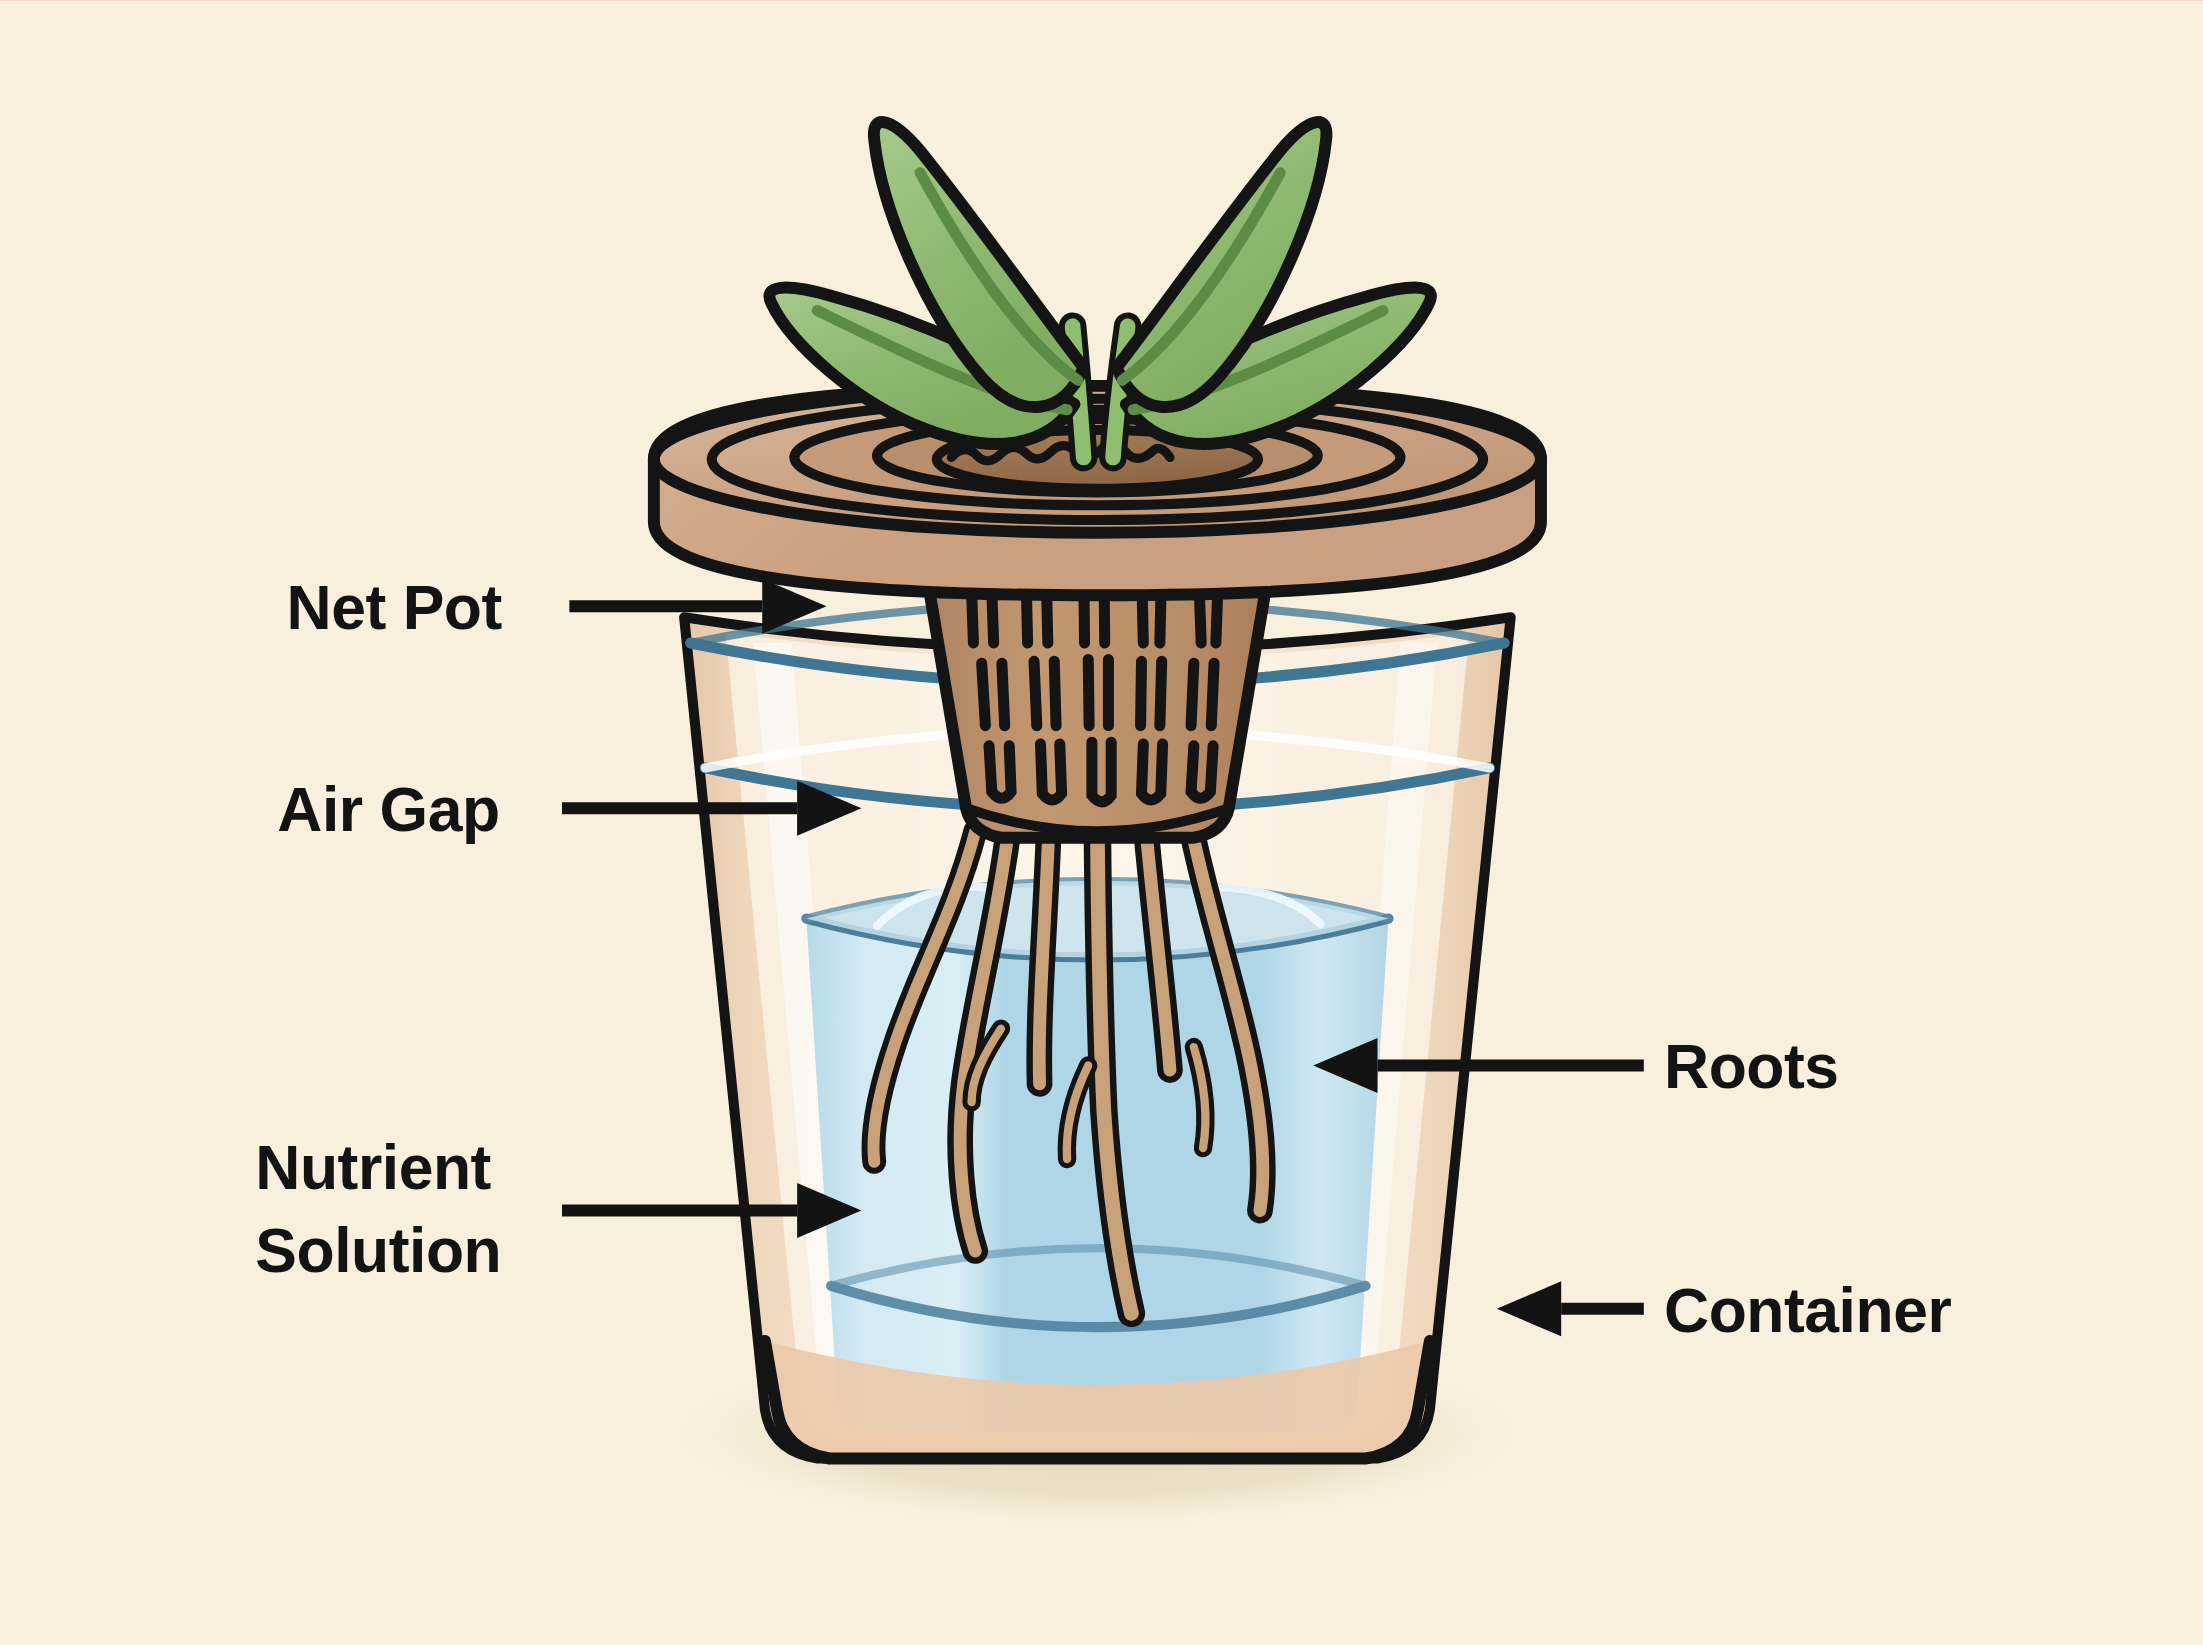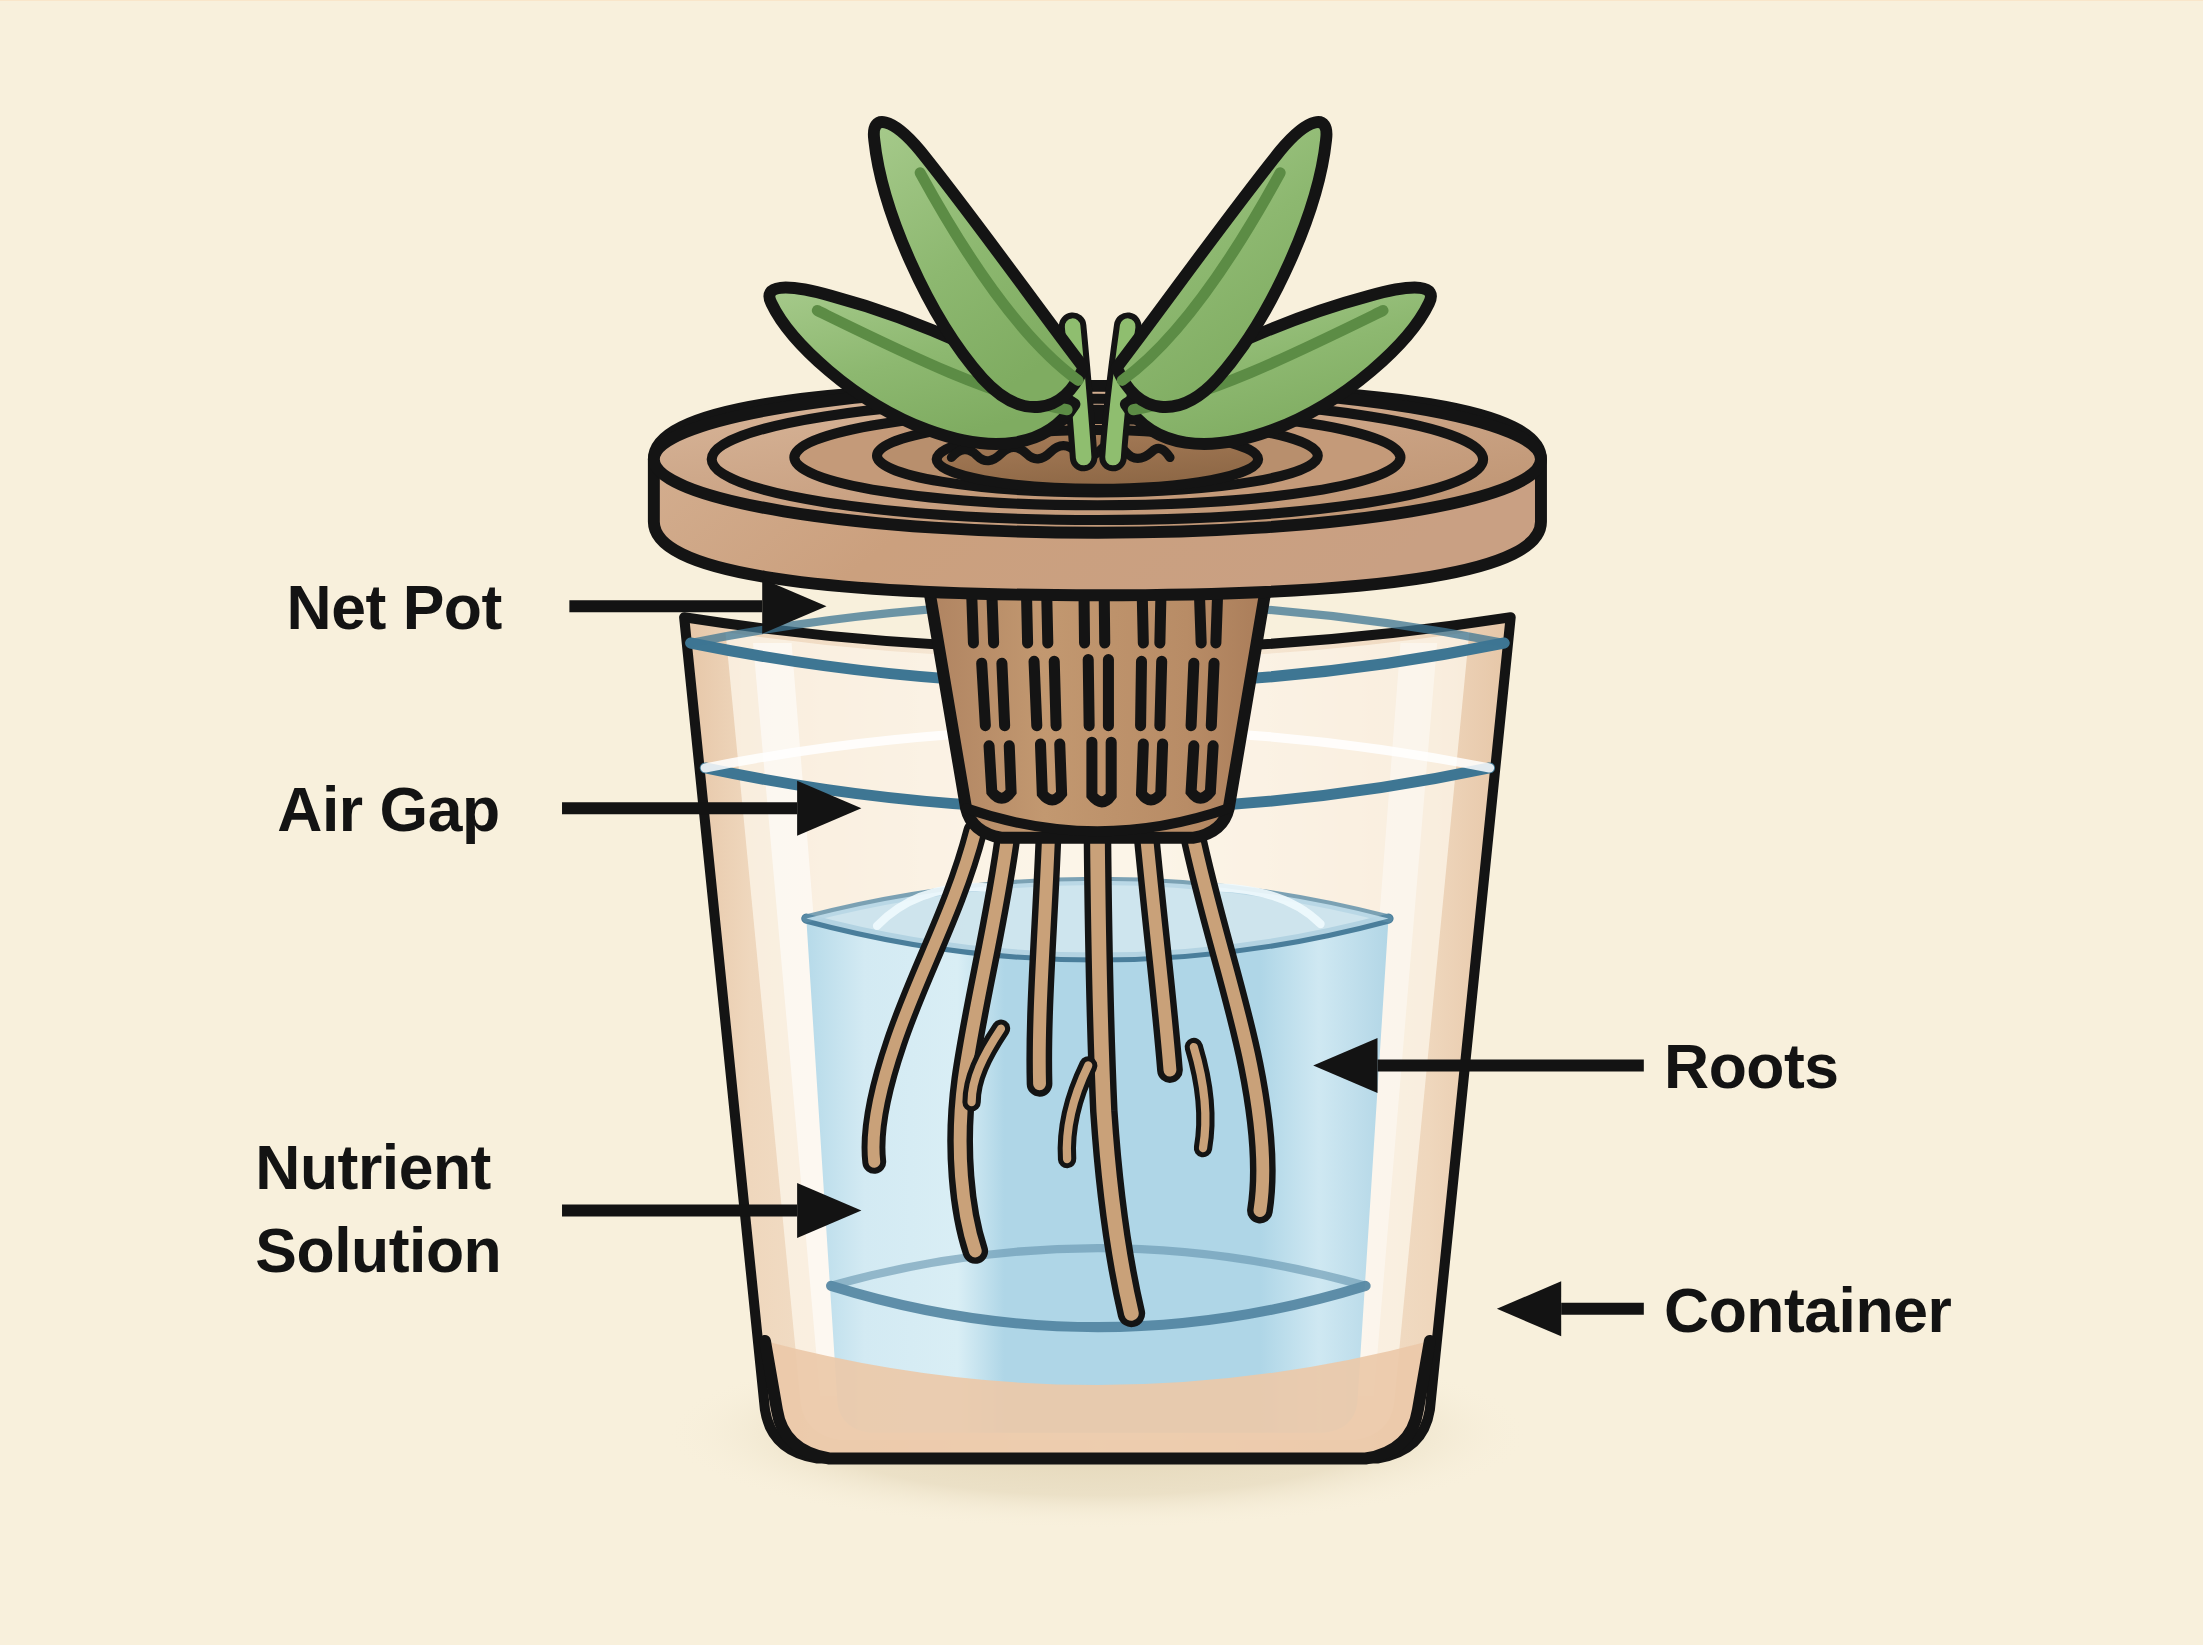--- a/index.html
+++ b/index.html
@@ -29,21 +29,21 @@
     fill: #131313;
     font-size: 68px;
     letter-spacing: -0.5px;
   }
   .lbl-right { text-anchor: start; }
   .lbl-left  { text-anchor: start; }
 </style>
 </head>
 <body>
 
-<div id="stage" style="background: #fdba74; text-align: center;">
+<div id="stage" style="background: #ef4444; text-align: center;">
   <svg id="diagram" viewBox="0 0 2400 1792" xmlns="http://www.w3.org/2000/svg">
 
     <defs>
 
       <linearGradient id="leafGrad" x1="0" y1="0" x2="0.5" y2="1">
         <stop offset="0%" stop-color="#A6CA8B"></stop>
         <stop offset="55%" stop-color="#8DB870"></stop>
         <stop offset="100%" stop-color="#7FAC61"></stop>
       </linearGradient>
       <linearGradient id="rimGrad" x1="0" y1="0" x2="1" y2="0.3">

